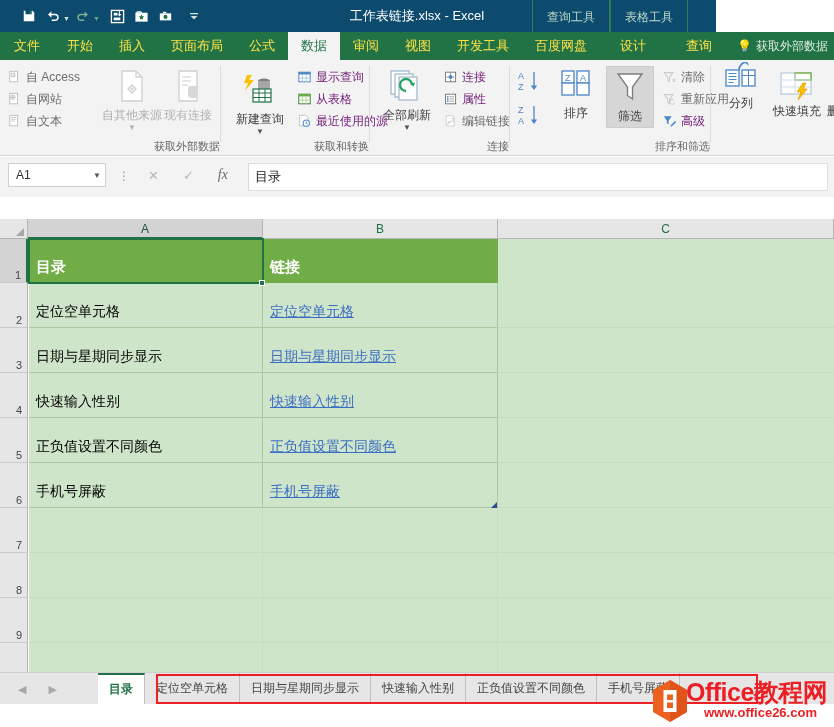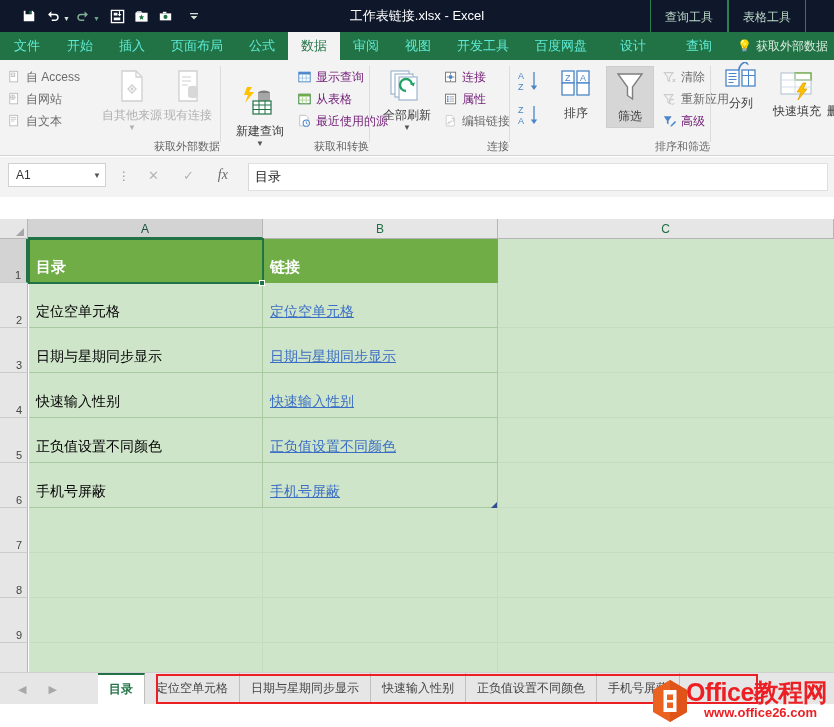--- a/index.html
+++ b/index.html
@@ -6,22 +6,22 @@
   html, body {
     width: 834px; height: 727px;
     font-family: "Liberation Sans", "DejaVu Sans", sans-serif;
     overflow: hidden; background: #fff;
     -webkit-font-smoothing: antialiased;
   }
   #app { position: relative; width: 834px; height: 727px; }
 
   
   .titlebar {
-    position: absolute; left: 0; top: 0; width: 834px; height: 32px;
-    background: #0f172a;
+    position: absolute; left: 0; top: 0; width: 716px; height: 32px;
+    background: #0c4a6e;
   }
   .qat { position: absolute; left: 18px; top: 0; height: 32px; display: flex; align-items: center; gap: 2px; }
   .qat-btn {
     width: 22px; height: 24px; display: flex; align-items: center; justify-content: center;
     color: #ffffff; font-size: 13px; line-height: 1;
   }
   .qat-btn.dim { color: #7fae93; }
   .qat-caret { font-size: 7px; color: #cfe3d7; margin-left: -3px; margin-top: 5px; }
   .qat-caret.dim { color: #6ba287; }
 
@@ -34,21 +34,21 @@
     color: #bcd9c8; font-size: 12px; height: 32px; line-height: 34px;
     padding: 0 14px; border-left: 1px solid #2d8054; border-right: 1px solid #2d8054;
   }
 
   
   .tabstrip {
     position: absolute; left: 0; top: 32px; width: 834px; height: 28px;
     background: #217346; display: flex; align-items: stretch;
   }
   .rtab {
-    color: #5eead4; font-size: 13px; padding: 0 13px; height: 28px; line-height: 28px;
+    color: #fde047; font-size: 13px; padding: 0 13px; height: 28px; line-height: 28px;
     white-space: nowrap;
   }
   .rtab.first { padding-left: 14px; padding-right: 14px; }
   .rtab.active { background: #f3f3f3; color: #217346; }
   .rtab.ctx { background: #217346; }
   .tellme {
     position: absolute; right: 2px; top: 0; height: 28px; line-height: 28px;
     color: #d9ecdf; font-size: 12px; display: flex; align-items: center; gap: 4px;
     padding-right: 4px;
   }
@@ -325,21 +325,21 @@
             <ellipse cx="25" cy="20" rx="5" ry="2.2" fill="#d8d8d8"></ellipse>
             <path d="M20 20v8c0 1.2 2.2 2.2 5 2.2s5-1 5-2.2v-8" fill="#d8d8d8"></path>
           </svg>
         <span class="lbl">现有连接</span>
       </div>
       <div class="glabel">获取外部数据</div>
     </div>
     <div class="gsep" style="left:220px"></div>
 
     <div class="rgroup" style="left:221px; width:148px;">
-      <div class="big-btn" style="left:8px; top:24px; width:62px;">
+      <div class="big-btn" style="left:8px; top:12px; width:62px;">
         <svg width="40" height="38" viewBox="0 0 40 38">
             <path d="M7 3l-3 8h4l-3 8 9-11H9l3-5z" fill="#ffc000"></path>
             <ellipse cx="24" cy="9" rx="6" ry="2.4" fill="#7f7f7f"></ellipse>
             <path d="M18 9v9c0 1.3 2.7 2.4 6 2.4s6-1.1 6-2.4V9" fill="#a6a6a6"></path>
             <rect x="13" y="17" width="18" height="13" fill="#fff" stroke="#217346" stroke-width="1.2"></rect>
             <path d="M13 21h18M13 25.5h18M19 17v13M25 17v13" stroke="#217346" fill="none" stroke-width="1"></path>
           </svg>
         <span class="lbl">新建查询</span>
         <span style="font-size:8px;color:#555;margin-top:-1px">▼</span>
       </div>

